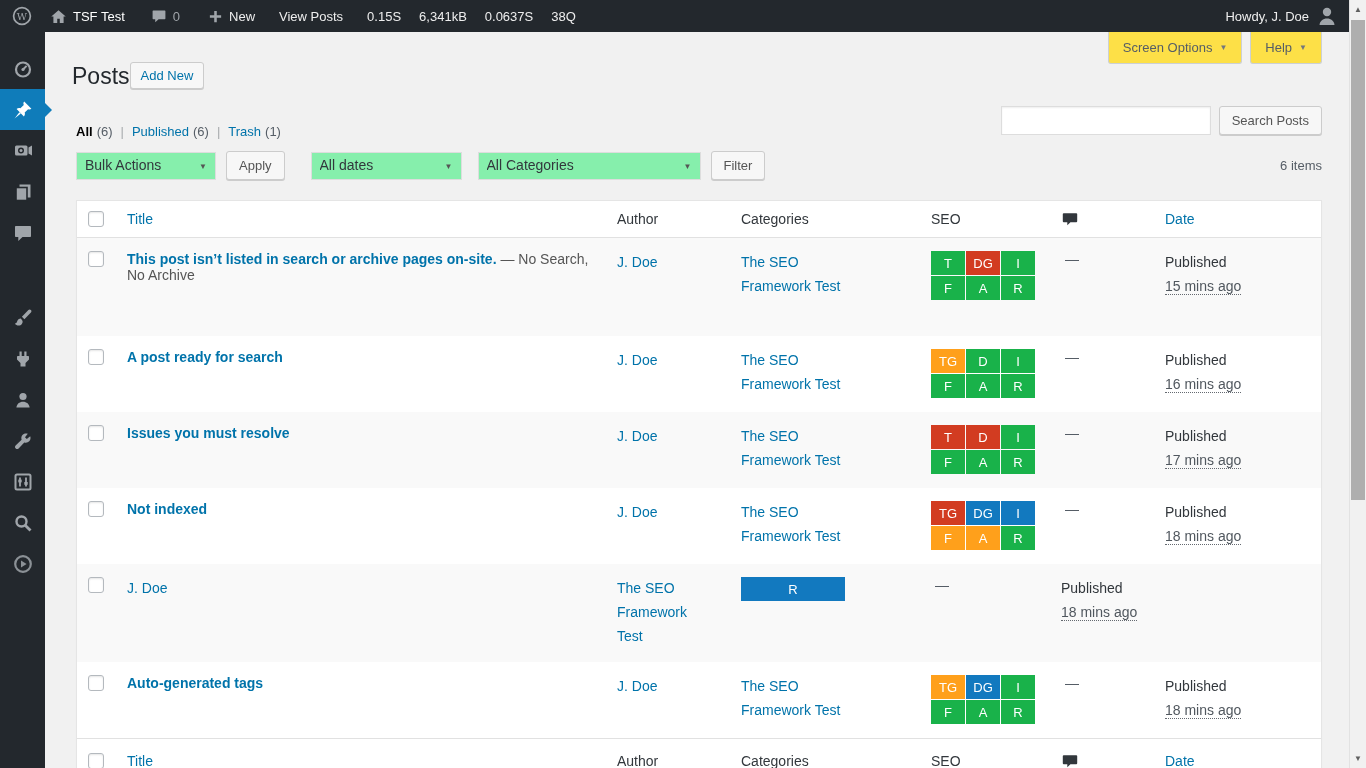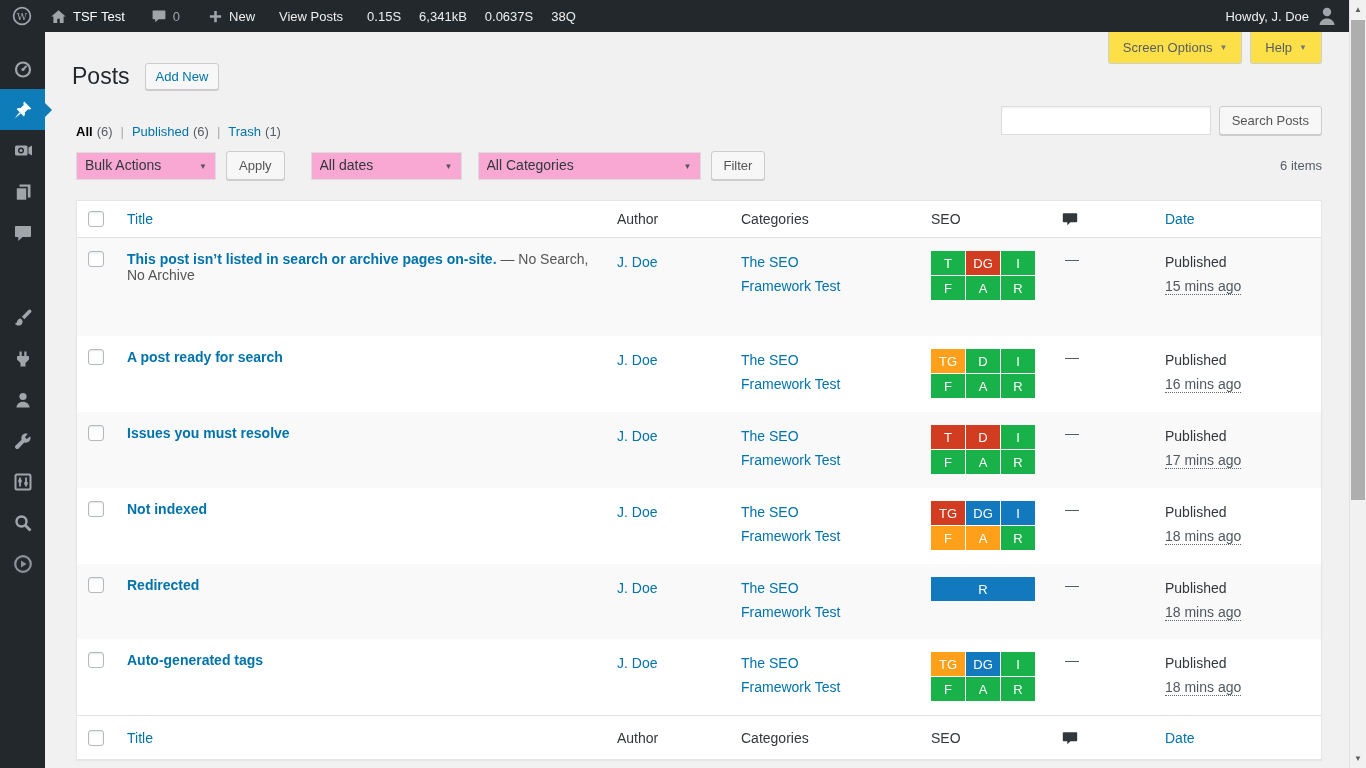--- a/index.html
+++ b/index.html
@@ -34,21 +34,21 @@
   
   #content { position:absolute; left:45px; top:32px; right:17px; bottom:0; }
 
   .screen-meta { position:absolute; top:0; right:27px; display:flex; gap:8px; }
   .meta-link {
     background:#fde047; border:1px solid #ccd0d4; border-top:none; border-radius:0 0 3px 3px;
     padding:8px 14px; color:#555d66; font-size:13px; display:flex; align-items:center; gap:7px; cursor:pointer;
   }
   .meta-caret { font-size:8px; color:#72777c; }
 
-  .title-row { position:absolute; left:27px; top:30px; display:flex; align-items:center; gap:15px; }
+  .title-row { position:absolute; left:27px; top:30px; display:flex; align-items:flex-start; }
   h1.page-title { margin:0; font-size:23px; font-weight:400; color:#23282d; line-height:1.3; }
   .add-new-btn {
     font-size:13px; color:#0073aa; background:#f7f7f7; border:1px solid #ccc; border-radius:3px;
     padding:5px 10px; cursor:pointer; box-shadow:0 1px 0 #ccc;
   }
 
   .search-group { position:absolute; top:74px; right:27px; display:flex; gap:8px; align-items:center;border-radius:7px; }
   .search-input { width:210px; height:29px; border:1px solid #ddd; background:#fff; padding:0 8px; font-size:14px;
     box-shadow:inset 0 1px 2px rgba(0,0,0,.07); }
   .button-secondary {
@@ -60,21 +60,21 @@
   .views li { display:flex; align-items:center; }
   .views li + li::before { content:"|"; color:#a7aaad; margin:0 8px; }
   .view-link { color:#0073aa; }
   .view-link.current { color:#000; font-weight:bold; }
   .view-count { color:#555d66; margin-left:4px; }
 
   .tablenav { position:absolute; left:31px; top:119px; right:27px; display:flex; align-items:center; }
   .select-wrap { position:relative; display:inline-block; }
   .select-wrap select {
     appearance:none; -webkit-appearance:none; -moz-appearance:none;
-    height:28px; border:1px solid #ddd; background:#f9a8d4; color:#32373c; font-size:14px;
+    height:28px; border:1px solid #ddd; background:#86efac; color:#32373c; font-size:14px;
     padding:0 26px 2px 8px; font-family:"Liberation Sans",sans-serif; cursor:pointer;
   }
   .select-wrap::after { content:"▼"; position:absolute; right:9px; top:10px; font-size:8px; color:#555; pointer-events:none; }
   .tn-btn { margin-left:10px; }
   .gap-lg { margin-left:26px; }
   .items-count { margin-left:auto; color:#555d66; font-size:13px; }
 
   
   .list-table {
     position:absolute; left:31px; top:168px; width:1246px; background:#fff;
@@ -419,25 +419,20 @@
     <span class="cell date-cell">
       <div>Published</div>
       <div><span class="rel-date">18 mins ago</span></div>
     </span>
   </div>
 
   <div class="t-row body-row">
     <span class="cell cb-cell">
             <input type="checkbox" class="cb" style="">
           </span>
-    <span class="cell title-cell">
-      <a class="row-title">Redirected</a>
-      <span class="post-state-dash"></span>
-      <span class="post-state"></span>
-    </span>
     <span class="cell author-cell"><a class="row-link">J. Doe</a></span>
     <span class="cell cat-cell"><a class="row-link">The SEO Framework Test</a></span>
     <span class="cell">
             <span class="seo-badges">
               <span class="seo-badge wide" style="background: rgb(18, 121, 191);">R</span>
             </span>
           </span>
     <span class="cell comment-dash">—</span>
     <span class="cell date-cell">
       <div>Published</div>

